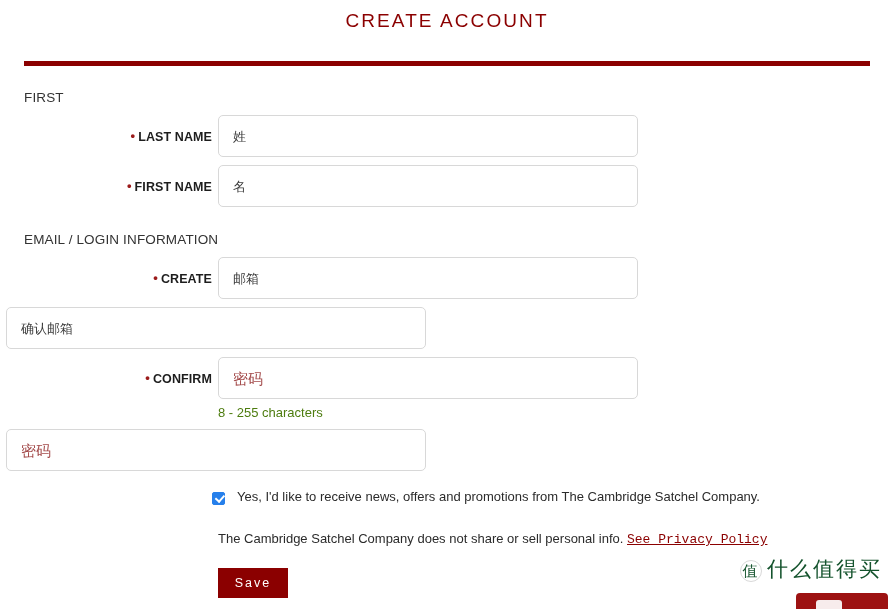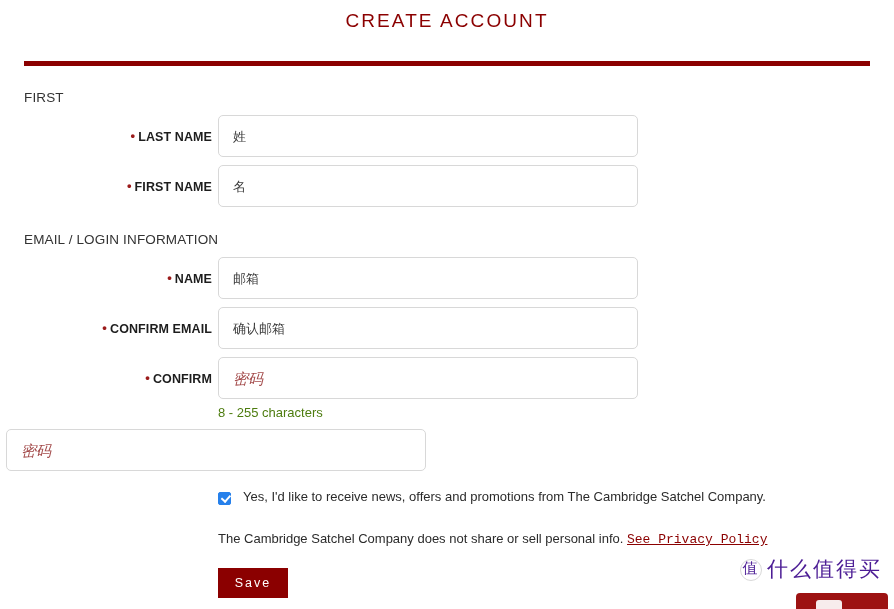--- a/index.html
+++ b/index.html
@@ -97,21 +97,20 @@
     padding: 0 14px;
     font-family: "Liberation Sans", sans-serif;
     font-size: 13px;
     color: #333333;
     outline: none;
   }
   .field-input::placeholder { color: #3a3a3a; opacity: 1; }
 
   .field-input.password-input {
     font-size: 15px;
-    font-style: italic;
   }
   .field-input.password-input::placeholder {
     color: #a34a4a;
     opacity: 1;
   }
 
   .helper-row {
     display: flex;
     margin-top: 6px;
   }
@@ -124,21 +123,21 @@
     line-height: 16px;
   }
 
   
   .consent-row {
     display: flex;
     margin-top: 18px;
     align-items: flex-start;
   }
   .consent-spacer { width: 212px; flex: 0 0 212px; }
-  .consent-body { margin-left: 6px; display: flex; align-items: center; }
+  .consent-body { display: flex; align-items: center; }
 
   .checkbox {
     width: 13px;
     height: 13px;
     flex: 0 0 13px;
     border-radius: 2px;
     background: #2680eb;
     border: 1px solid #2680eb;
     box-sizing: border-box;
     position: relative;
@@ -197,26 +196,26 @@
     cursor: pointer;
     padding: 0;
   }
 
   
   .watermark {
     position: absolute;
     right: 12px;
     bottom: 26px;
     font-size: 21px;
-    color: #4c1d95;
+    color: #14532d;
     letter-spacing: 2px;
     white-space: nowrap;
     user-select: none;
     pointer-events: none;
-    font-family: Liberation Mono, monospace;
+    font-family: Liberation Serif, serif;
   }
   .watermark .wm-badge {
     display: inline-block;
     border: 1.6px solid #d9d9d9;
     border-radius: 50%;
     width: 22px;
     height: 22px;
     line-height: 20px;
     text-align: center;
     font-size: 15px;
@@ -268,29 +267,26 @@
     <div class="field-label">
       <span class="req-dot">•</span><span>FIRST NAME</span>
     </div>
     <input class="field-input" type="text" placeholder="名" style="">
   </div>
 
   <h2 class="section-heading email-heading" style="margin-top:24px">EMAIL / LOGIN INFORMATION</h2>
 
   <div class="field-row">
     <div class="field-label">
-      <span class="req-dot">•</span><span>NAME</span>
+      <span class="req-dot">•</span><span>CREATE</span>
     </div>
     <input class="field-input" type="email" placeholder="邮箱" style="">
   </div>
 
   <div class="field-row">
-    <div class="field-label">
-      <span class="req-dot">•</span><span>CONFIRM EMAIL</span>
-    </div>
     <input class="field-input" type="email" placeholder="确认邮箱" style="">
   </div>
 
   <div class="field-row">
     <div class="field-label">
       <span class="req-dot">•</span><span>CONFIRM</span>
     </div>
     <input class="field-input password-input" type="text" placeholder="密码" style="">
   </div>
 

